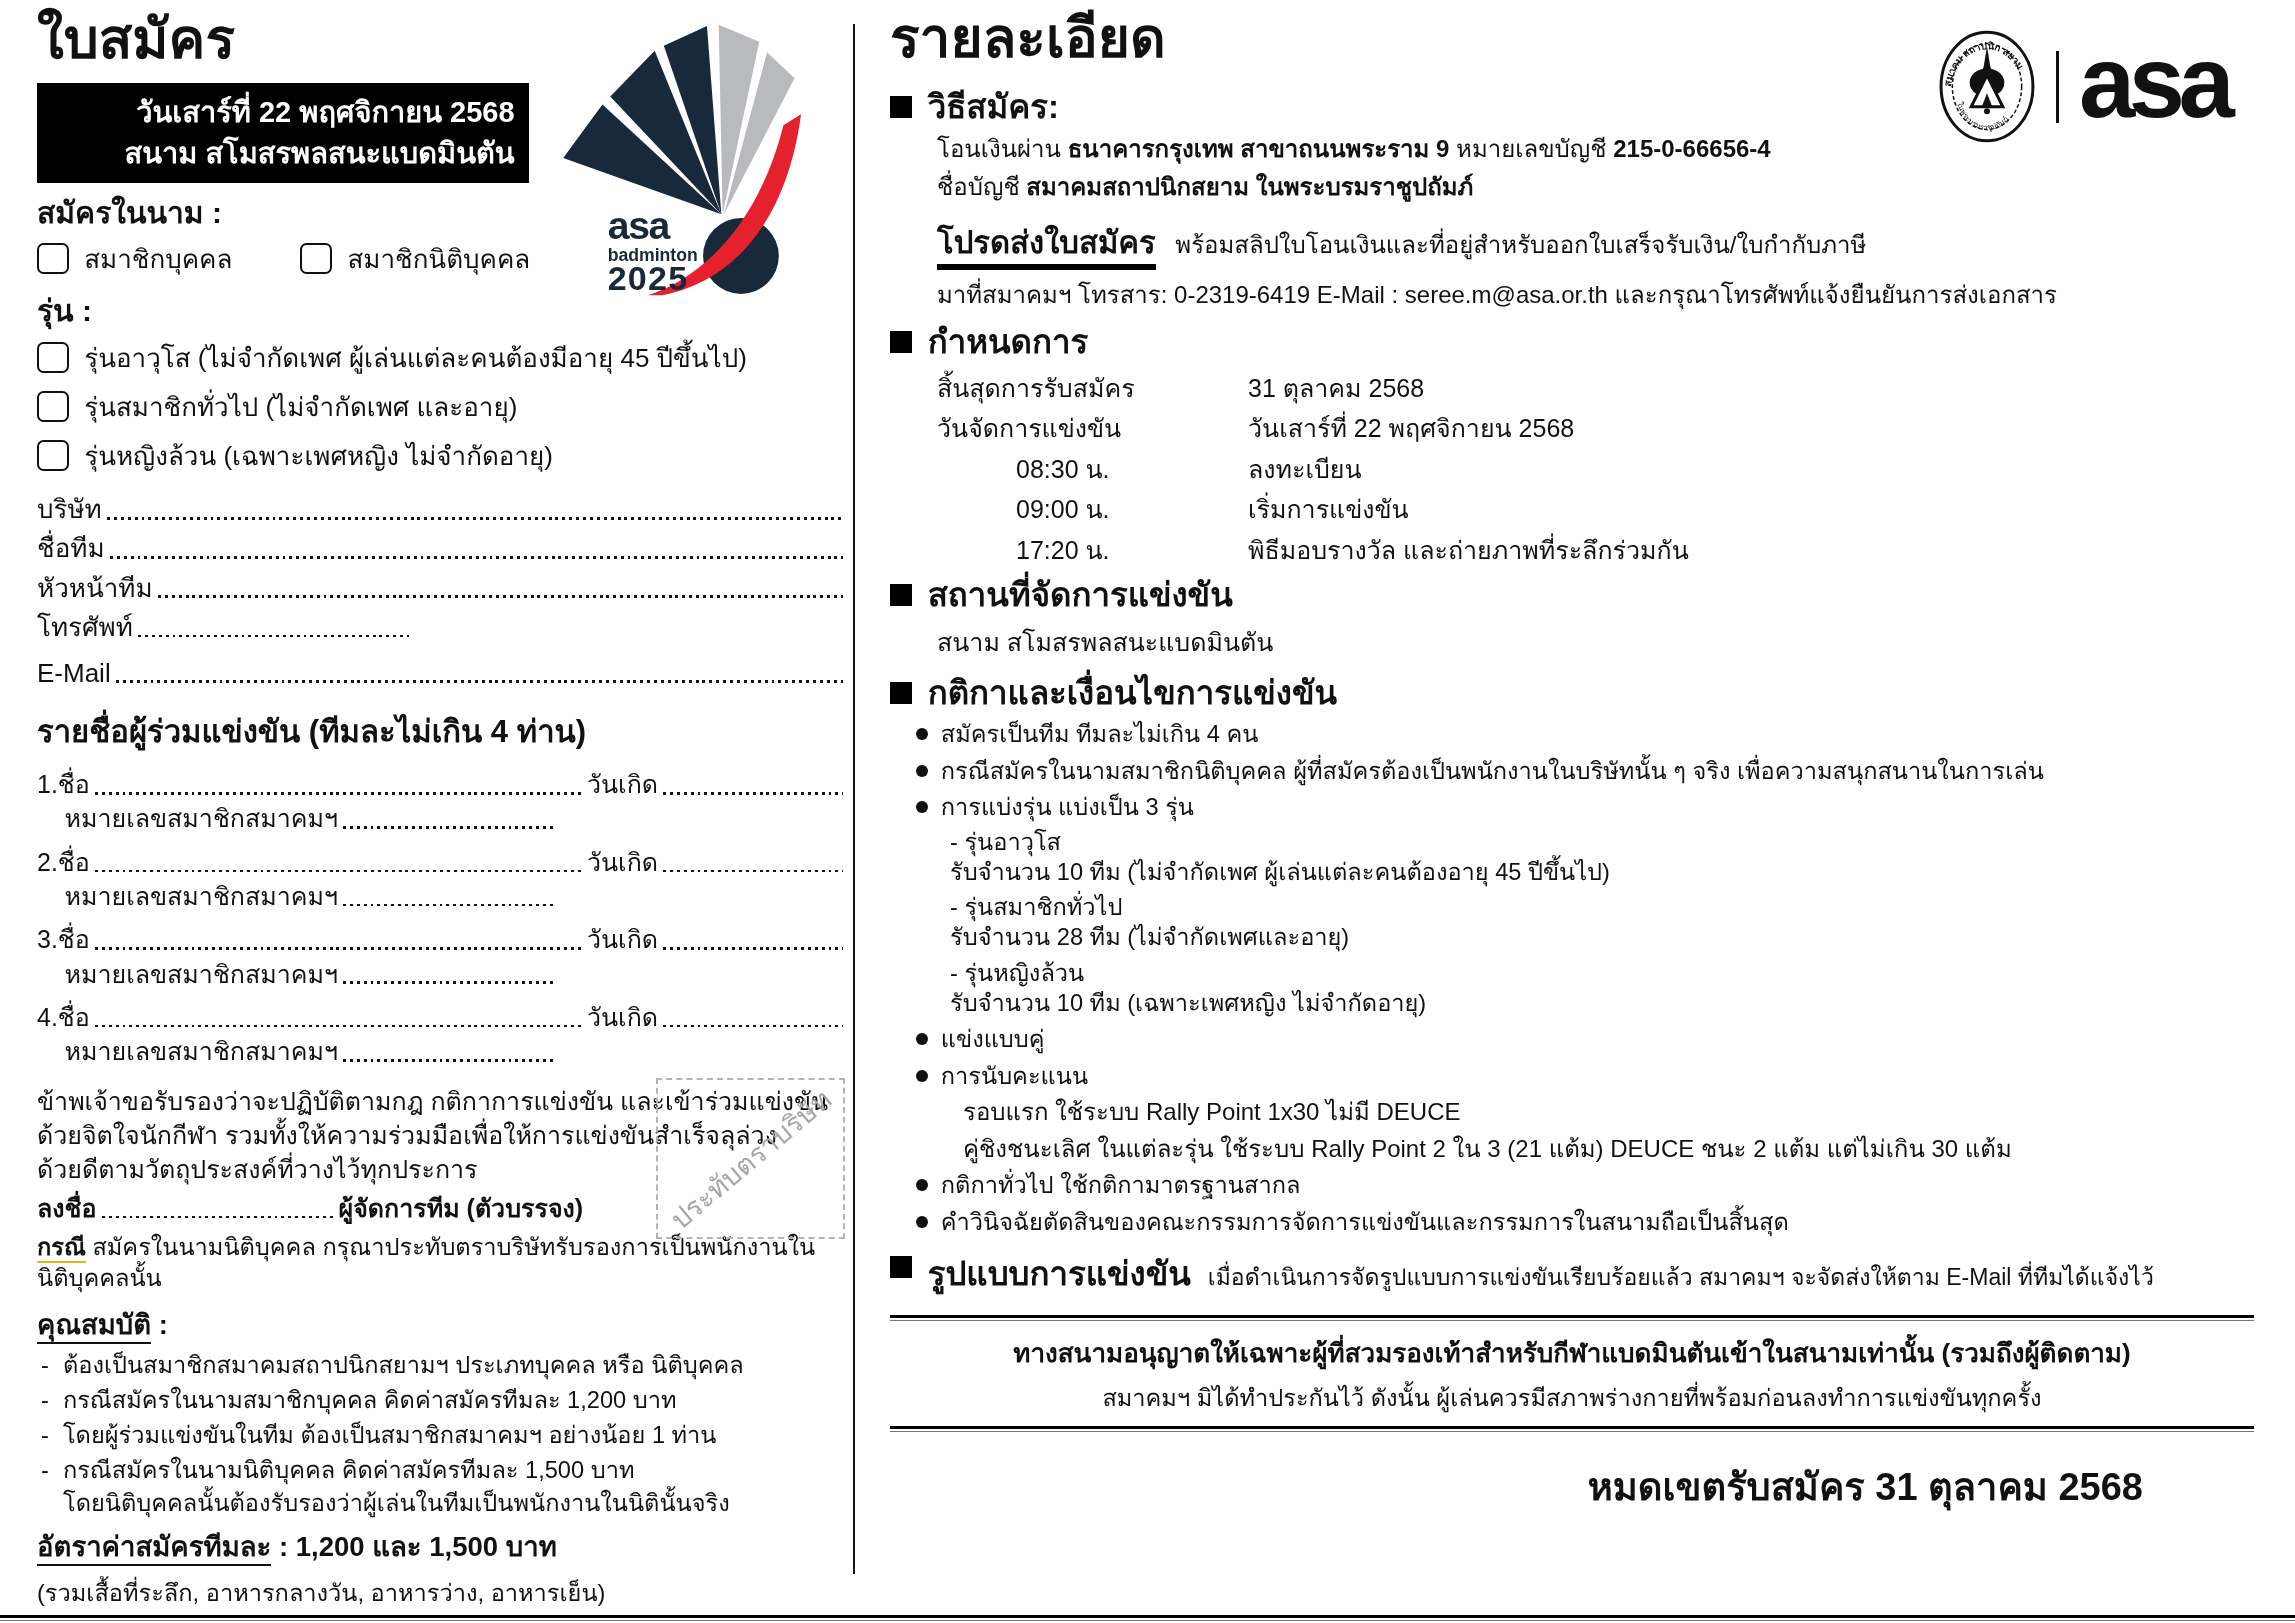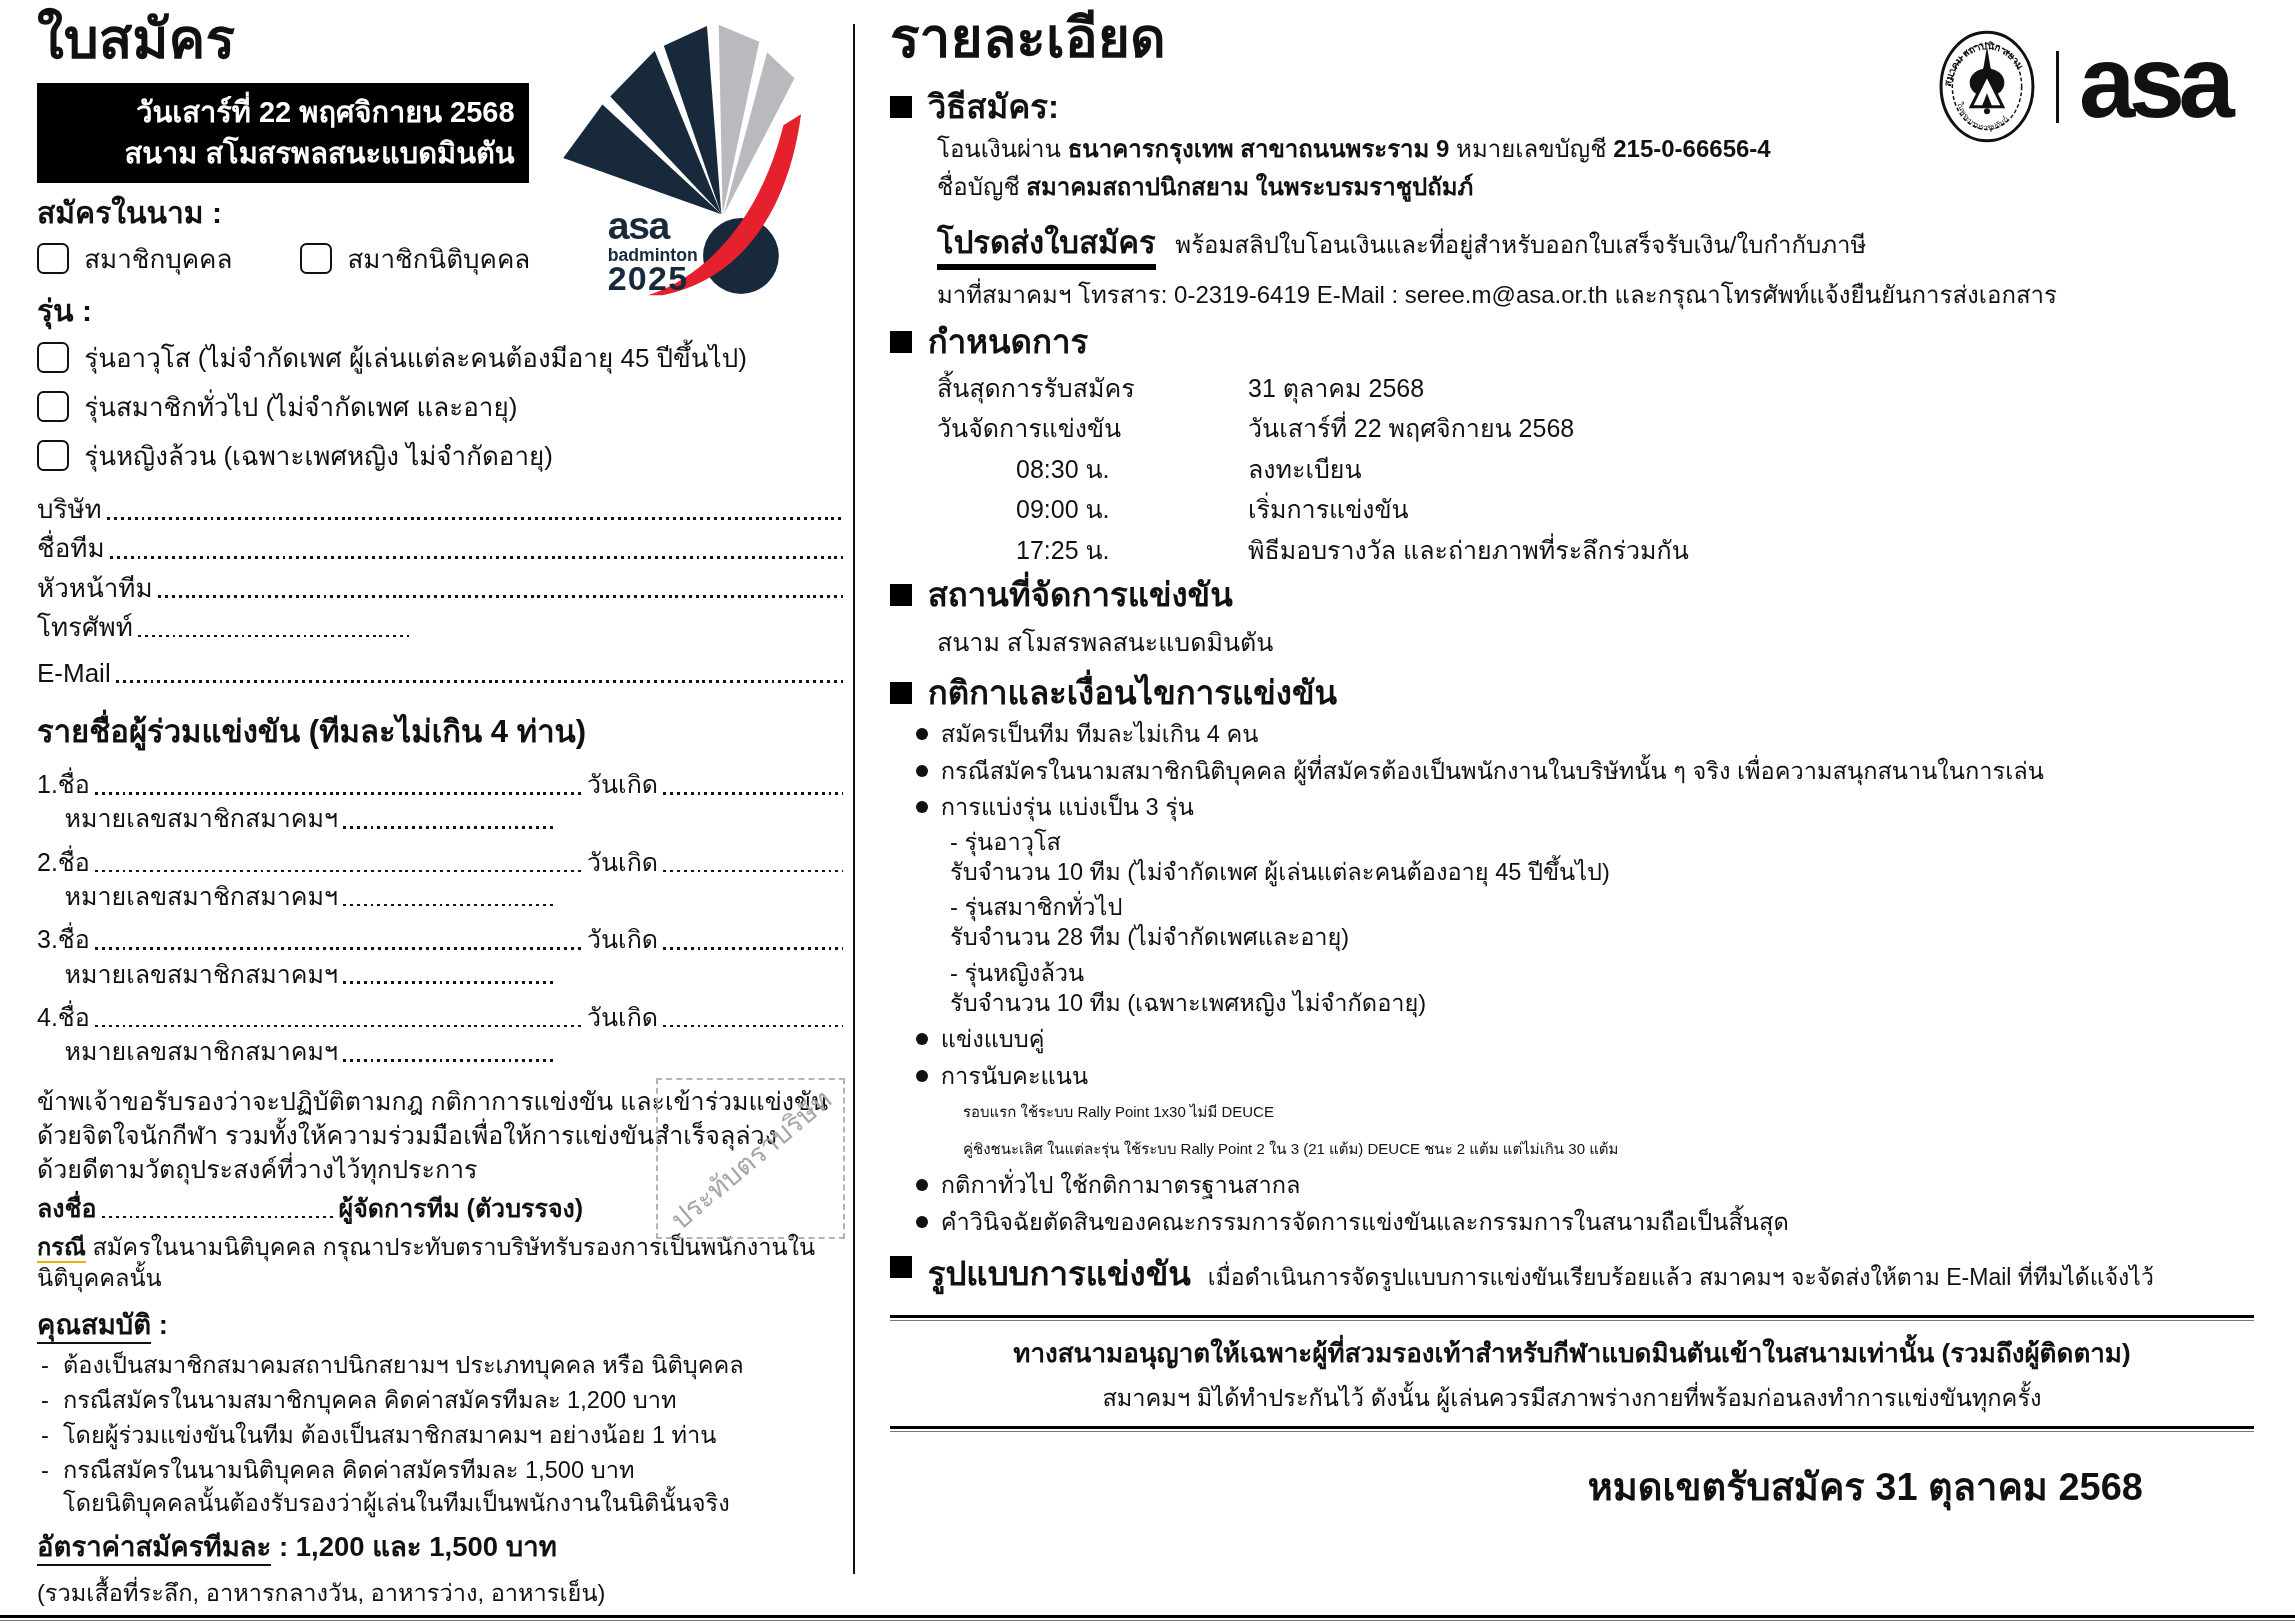--- a/index.html
+++ b/index.html
@@ -58,21 +58,21 @@
   .send-label{font-weight:bold;font-size:31px;border-bottom:6.5px solid #000;padding-bottom:3.9px;margin-right:19.6px;}
   .send-rest{font-size:24px;}
   .sch-row{display:flex;font-size:25px;margin-top:10.5px;line-height:30px;}
   .sch-label{width:311px;flex:none;box-sizing:border-box;}
   .sch-label.ind{padding-left:79px;}
   .venue-val{font-size:25px;margin-top:7.9px;margin-left:47px;}
   .bullet{display:flex;margin-top:6.5px;font-size:23.6px;line-height:30px;margin-left:26px;}
   .bullet .dot{width:11.8px;height:11.8px;border-radius:50%;background:#111;margin:9.2px 13px 0 0;flex:none;}
   .div-row{display:flex;font-size:23.6px;line-height:30px;margin-top:5.2px;margin-left:60px;flex-direction:column;}
   .div-name{width:216px;flex:none;}
-  .scoring{font-size:15px;line-height:30px;margin-top:6.5px;margin-left:73px;}
+  .scoring{font-size:24px;line-height:30px;margin-top:6.5px;margin-left:73px;}
   .format-row{margin-top:10.5px;display:flex;align-items:baseline;}
   .format-title{font-size:33px;font-weight:bold;margin-right:17px;}
   .format-text{font-size:23px;}
   .drule{height:2px;border-top:3.3px solid #000;border-bottom:1.3px solid #777;width:1364px;margin-top:14.4px;}
   .notice1{font-size:26px;font-weight:bold;text-align:center;margin-top:11.8px;width:1364px;}
   .notice2{font-size:23.6px;text-align:center;margin-top:5.2px;width:1364px;}
   .deadline{font-size:38px;font-weight:bold;text-align:right;padding-right:111px;margin-top:23.6px;width:1364px;box-sizing:border-box;}
   
   .event-logo{position:absolute;left:558px;top:19.6px;width:294px;height:276px;}
   .brand-right{position:absolute;left:1938px;top:30px;display:flex;align-items:center;}
@@ -285,21 +285,21 @@
       </div>
       <div class="sch-row">
         <span class="sch-label ind">08:30 น.</span>
         <span>ลงทะเบียน</span>
       </div>
       <div class="sch-row">
         <span class="sch-label ind">09:00 น.</span>
         <span>เริ่มการแข่งขัน</span>
       </div>
       <div class="sch-row">
-        <span class="sch-label ind">17:25 น.</span>
+        <span class="sch-label ind">17:20 น.</span>
         <span>พิธีมอบรางวัล และถ่ายภาพที่ระลึกร่วมกัน</span>
       </div>
     </div>
 
     <div class="sec" style="margin-top:10.5px;">
       <div class="sq"></div>
       <div class="sec-title">สถานที่จัดการแข่งขัน</div>
     </div>
     <div class="venue-val">สนาม สโมสรพลสนะแบดมินตัน</div>
 

